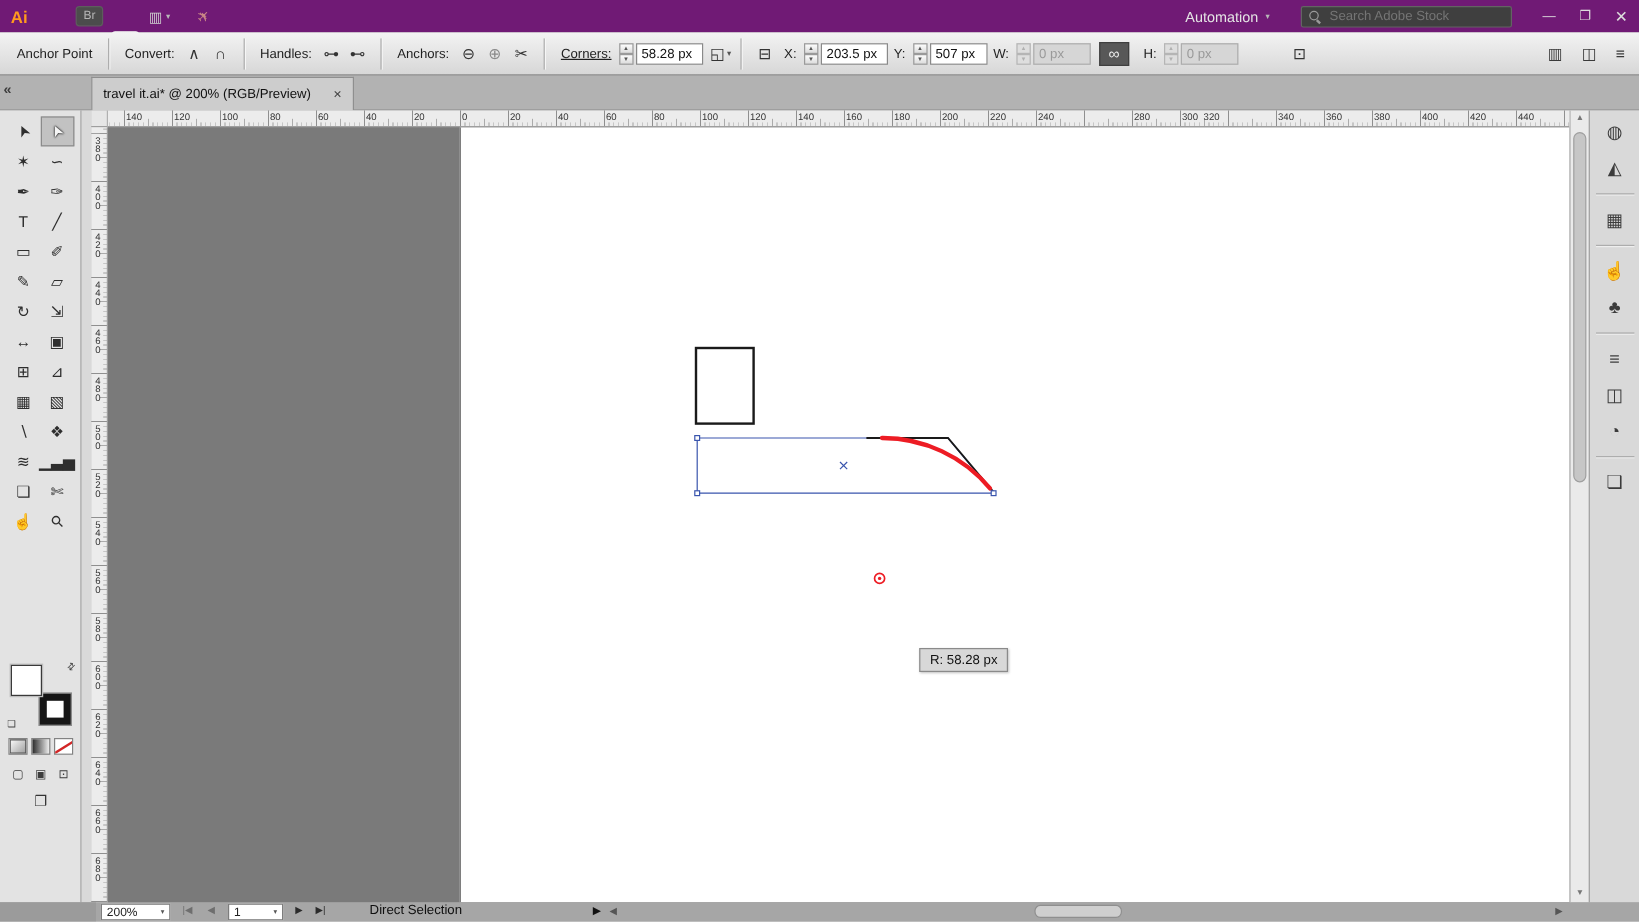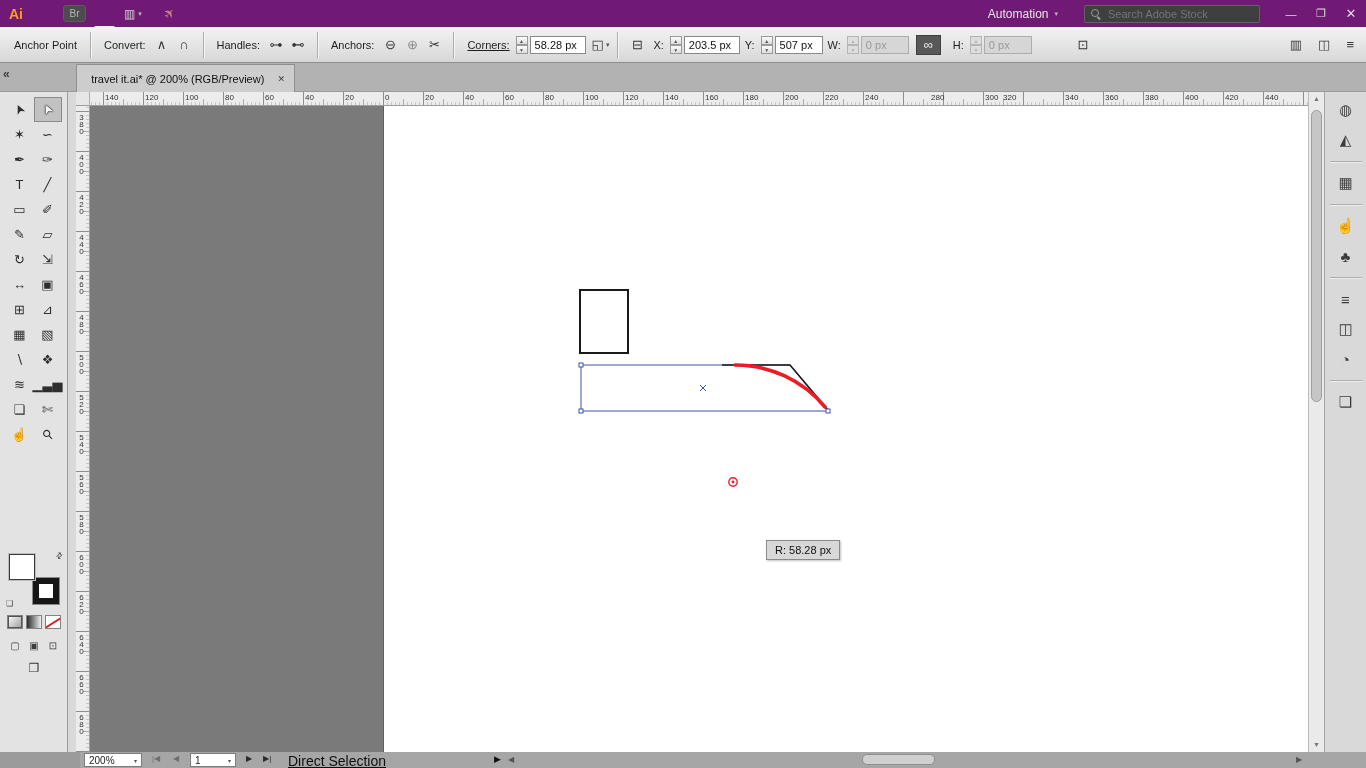--- a/index.html
+++ b/index.html
@@ -39,21 +39,21 @@
   .field{height:18px;border:1px solid #898989;background:#fff;font-size:11px;padding:0 4px;width:56px;color:#111;font-family:inherit;flex:none;}
   .field.small{width:48px;}
   .field:disabled{background:#d6d6d6;color:#9a9a9a;border-color:#adadad;}
   .link-btn{width:25px;height:20px;background:#585858;border:1px solid #3f3f3f;color:#eee;display:flex;align-items:center;justify-content:center;margin:0 7px;font-size:13px;flex:none;}
   .corner-type{display:flex;align-items:center;gap:2px;margin-left:6px;color:#333;font-size:13px;}
   .cb-right{margin-left:auto;display:flex;align-items:center;gap:16px;margin-right:12px;color:#3a3a3a;font-size:13px;}
 
   
   #tabbar{position:absolute;left:0;top:63px;width:1366px;height:29px;background:#b2b2b2;border-bottom:1px solid #9a9a9a;}
   .collapse-btn{position:absolute;left:3px;top:4px;color:#3d3d3d;font-size:12px;font-weight:bold;}
-  .doc-tab{position:absolute;left:76px;top:1px;height:28px;width:219px;background:#cdcdcd;border:1px solid #8f8f8f;border-bottom:none;display:flex;align-items:center;padding:0 9px;font-size:11px;color:#111;text-align:center;}
+  .doc-tab{position:absolute;left:76px;top:1px;height:28px;width:219px;background:#cdcdcd;border:1px solid #8f8f8f;border-bottom:none;display:flex;align-items:center;padding:0 9px;font-size:11px;color:#111;}
   .tab-title{flex:1;white-space:nowrap;overflow:hidden;}
   .tab-close{font-size:9px;color:#444;margin-left:8px;}
 
   
   #toolbar{position:absolute;left:0;top:92px;width:68px;height:660px;background:#e3e3e3;border-right:1px solid #9c9c9c;}
   .tools{display:grid;grid-template-columns:28px 28px;justify-content:center;padding-top:5px;}
   .tool{width:28px;height:25px;display:flex;align-items:center;justify-content:center;color:#2e2e2e;font-size:13px;}
   .tool.active{background:#c2c2c2;border:1px solid #8b8b8b;}
   .tool .g{display:inline-block;line-height:1;}
   .tool .g.hollow{color:#f5f5f5;text-shadow:0 0 1px #222,0 0 1px #222,0 0 2px #222;}
@@ -109,21 +109,21 @@
 
   
   #statusbar{position:absolute;left:0;top:752px;width:1366px;height:16px;background:#a6a6a6;font-size:10px;color:#222;}
   .sb-left{position:absolute;left:0;top:0;width:80px;height:16px;background:#9b9b9b;}
   .zoom-box{position:absolute;left:84px;top:1px;width:58px;height:14px;background:#fff;border:1px solid #7d7d7d;display:flex;align-items:center;justify-content:space-between;padding:0 4px;font-size:10px;text-align:center;}
   .zoom-box .chev{color:#555;font-size:6px;}
   .sb-nav{position:absolute;top:2px;font-size:8px;}
   .sb-nav.dim{color:#6e6e6e;}
   .sb-nav.dark{color:#2b2b2b;}
   .ab-box{position:absolute;left:190px;top:1px;width:46px;height:14px;background:#fff;border:1px solid #7d7d7d;display:flex;align-items:center;justify-content:space-between;padding:0 4px;font-size:10px;}
-  .status-label{position:absolute;left:288px;top:1px;font-size:14px;color:#0f0f0f;text-decoration:underline;}
+  .status-label{position:absolute;left:308px;top:1px;font-size:11px;color:#0f0f0f;}
   .status-expand{position:absolute;left:494px;top:2px;font-size:9px;color:#111;}
   .hs-arrow{position:absolute;top:3px;font-size:8px;color:#555;}
   .hs-thumb{position:absolute;left:862px;top:2px;width:73px;height:11px;background:#cfcfcf;border:1px solid #8f8f8f;border-radius:5px;}
 </style>
 </head>
 <body>
 
 <div id="menubar">
   <span class="ai-logo">Ai</span>
   <span class="mb-badges">
@@ -342,21 +342,21 @@
     <span class="hlabel" style="left: 455px;">80</span>
     <span class="hlabel" style="left: 495px;">100</span>
     <span class="hlabel" style="left: 535px;">120</span>
     <span class="hlabel" style="left: 575px;">140</span>
     <span class="hlabel" style="left: 615px;">160</span>
     <span class="hlabel" style="left: 655px;">180</span>
     <span class="hlabel" style="left: 695px;">200</span>
     <span class="hlabel" style="left: 735px;">220</span>
     <span class="hlabel" style="left: 775px;">240</span>
     <span class="hlabel" style="left: 815px; margin-top: 30px;">260</span>
-    <span class="hlabel" style="left: 813px; padding-left: 28px;">280</span>
+    <span class="hlabel" style="left: 855px;">280</span>
     <span class="hlabel" style="left: 895px;">300</span>
     <span class="hlabel" style="left: 913px;">320</span>
     <span class="hlabel" style="left: 975px;">340</span>
     <span class="hlabel" style="left: 1015px;">360</span>
     <span class="hlabel" style="left: 1055px;">380</span>
     <span class="hlabel" style="left: 1095px;">400</span>
     <span class="hlabel" style="left: 1135px;">420</span>
     <span class="hlabel" style="left: 1175px;">440</span>
   </div>
 <div id="vruler">

